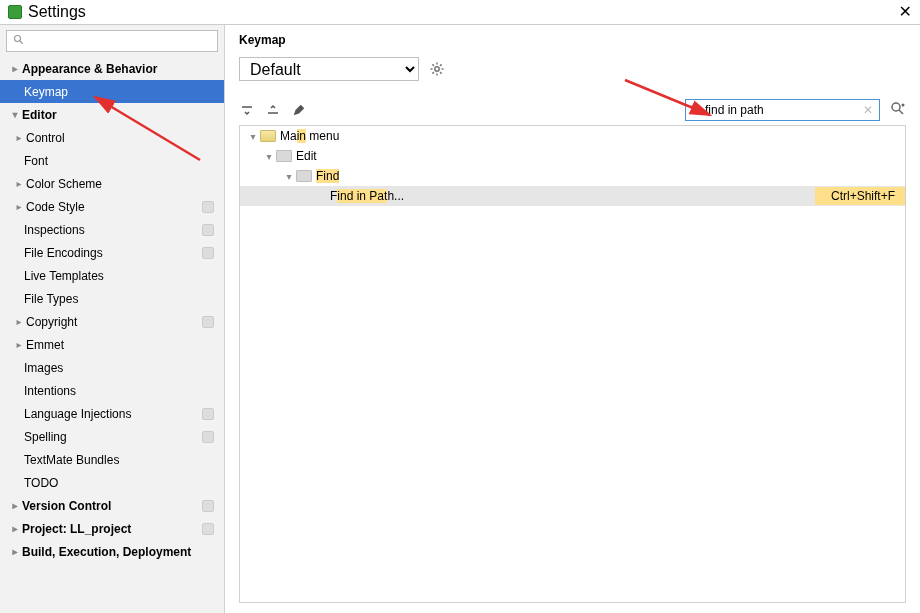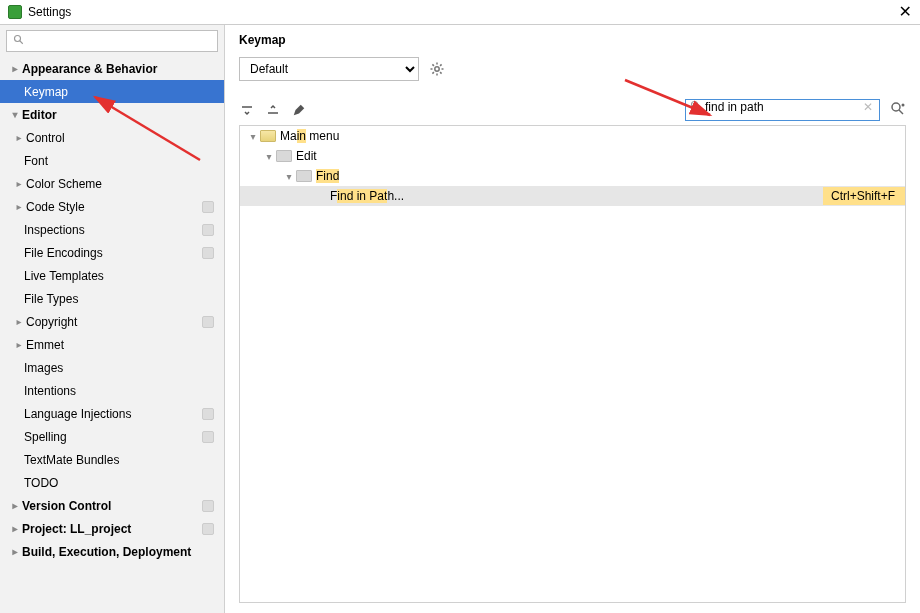--- a/index.html
+++ b/index.html
@@ -1,59 +1,59 @@
 <!DOCTYPE html>
 <html><head>
   <meta charset="utf-8">
   <style>
     * { margin: 0; padding: 0; box-sizing: border-box; font-family: "Segoe UI", Arial, sans-serif; }
     body { width: 920px; height: 613px; background: #fff; overflow: hidden; font-size: 12px; color: #000; }
     .titlebar { height: 25px; display: flex; align-items: center; padding: 0 8px; border-bottom: 1px solid #ccc; }
     .titlebar .app-icon { width: 14px; height: 14px; background: #3a9f3a; border: 1px solid #2b7a2b; border-radius: 2px; margin-right: 6px; }
-    .titlebar .title { font-size: 12px; }
+    .titlebar .title { font-size: 16px; }
     .titlebar .close { margin-left: auto; cursor: pointer; font-size: 16px; line-height: 1; }
     .content { display: flex; height: 588px; }
     .sidebar { width: 225px; border-right: 1px solid #d0d0d0; display: flex; flex-direction: column; background: #f2f2f2; }
     .side-search { margin: 5px 6px; border: 1px solid #bfbfbf; background: #fff; height: 22px; display: flex; align-items: center; padding: 0 6px; }
     .side-search .mag { color: #999; margin-right: 4px; }
     .side-search input { border: none; outline: none; font-size: 12px; flex: 1; background: transparent; }
     .tree { flex: 1; overflow-y: auto; }
     .tree-item { height: 23px; display: flex; align-items: center; font-size: 12px; cursor: pointer; position: relative; }
     .tree-item .arrow { width: 14px; text-align: center; color: #888; font-size: 10px; }
     .tree-item.l0 { padding-left: 8px; font-weight: bold; }
     .tree-item.l1 { padding-left: 24px; }
     .tree-item.l1.with-arrow { padding-left: 12px; }
     .tree-item.selected { background: #3874d0; color: #fff; }
     .tree-item .copy-icon { position: absolute; right: 10px; width: 12px; height: 12px; background: #ddd; border: 1px solid #ccc; border-radius: 2px; }
     .main { flex: 1; padding: 8px 14px 10px 14px; display: flex; flex-direction: column; }
     .page-title { font-weight: bold; font-size: 12px; margin-bottom: 10px; }
     .scheme-row { display: flex; align-items: center; gap: 10px; margin-bottom: 18px; }
-    .scheme-select { width: 180px; height: 24px; border: 1px solid #bfbfbf; padding: 0 6px; background: #fff; font-size: 12px; }
+    .scheme-select { width: 180px; height: 24px; border: 1px solid #bfbfbf; padding: 0 6px; background: #fff; font-size: 16px; }
     .gear { width: 16px; height: 16px; color: #777; cursor: pointer; }
     .toolbar-row { display: flex; align-items: center; gap: 10px; margin-bottom: 4px; }
     .tb-icon { width: 16px; height: 16px; color: #666; cursor: pointer; display: inline-flex; align-items: center; justify-content: center; }
     .spacer { flex: 1; }
-    .search-box { width: 195px; height: 22px; border: 1.5px solid #4a90d9; background: #fff; display: flex; align-items: flex-start; padding: 0 4px; }
+    .search-box { width: 195px; height: 22px; border: 1.5px solid #4a90d9; background: #fff; display: flex; align-items: center; padding: 8px 4px; }
     .search-box .mag { color: #999; margin-right: 3px; }
     .search-box input { border: none; outline: none; font-size: 12px; flex: 1; }
     .search-box .clear { color: #bbb; cursor: pointer; font-size: 12px; padding: 0 3px; }
     .find-action-icon { color: #777; cursor: pointer; font-size: 14px; }
     .results { border: 1px solid #d0d0d0; flex: 1; background: #fff; overflow: auto; }
     .r-row { height: 20px; display: flex; align-items: center; font-size: 12px; }
     .r-arrow { width: 14px; text-align: center; color: #888; font-size: 10px; }
     .r-icon { width: 16px; height: 12px; margin-right: 4px; }
     .r-icon.folder { background: linear-gradient(#f7e7a6,#e8d37b); border: 1px solid #cdb968; border-radius: 1px; }
     .r-icon.folder2 { background: #d9d9d9; border: 1px solid #bfbfbf; border-radius: 1px; }
     .r-row.l0 { padding-left: 6px; }
     .r-row.l1 { padding-left: 22px; }
     .r-row.l2 { padding-left: 42px; }
     .r-row.l3 { padding-left: 90px; }
     .r-row.selected { background: #e6e6e6; }
     .hl { background: #ffe08a; }
-    .shortcut { margin-left: auto; padding-right: 10px; background: #ffe08a; height: 18px; display: flex; align-items: center; padding-left: 8px; }
+    .shortcut { margin-left: auto; padding-right: 10px; background: #ffe08a; height: 18px; display: flex; align-items: center; padding-left: 16px; }
   </style>
 </head>
 <body>
 
 <div class="titlebar">
   <div class="app-icon"></div>
   <span class="title">Settings</span>
   <span class="close">✕</span>
 </div>
 

